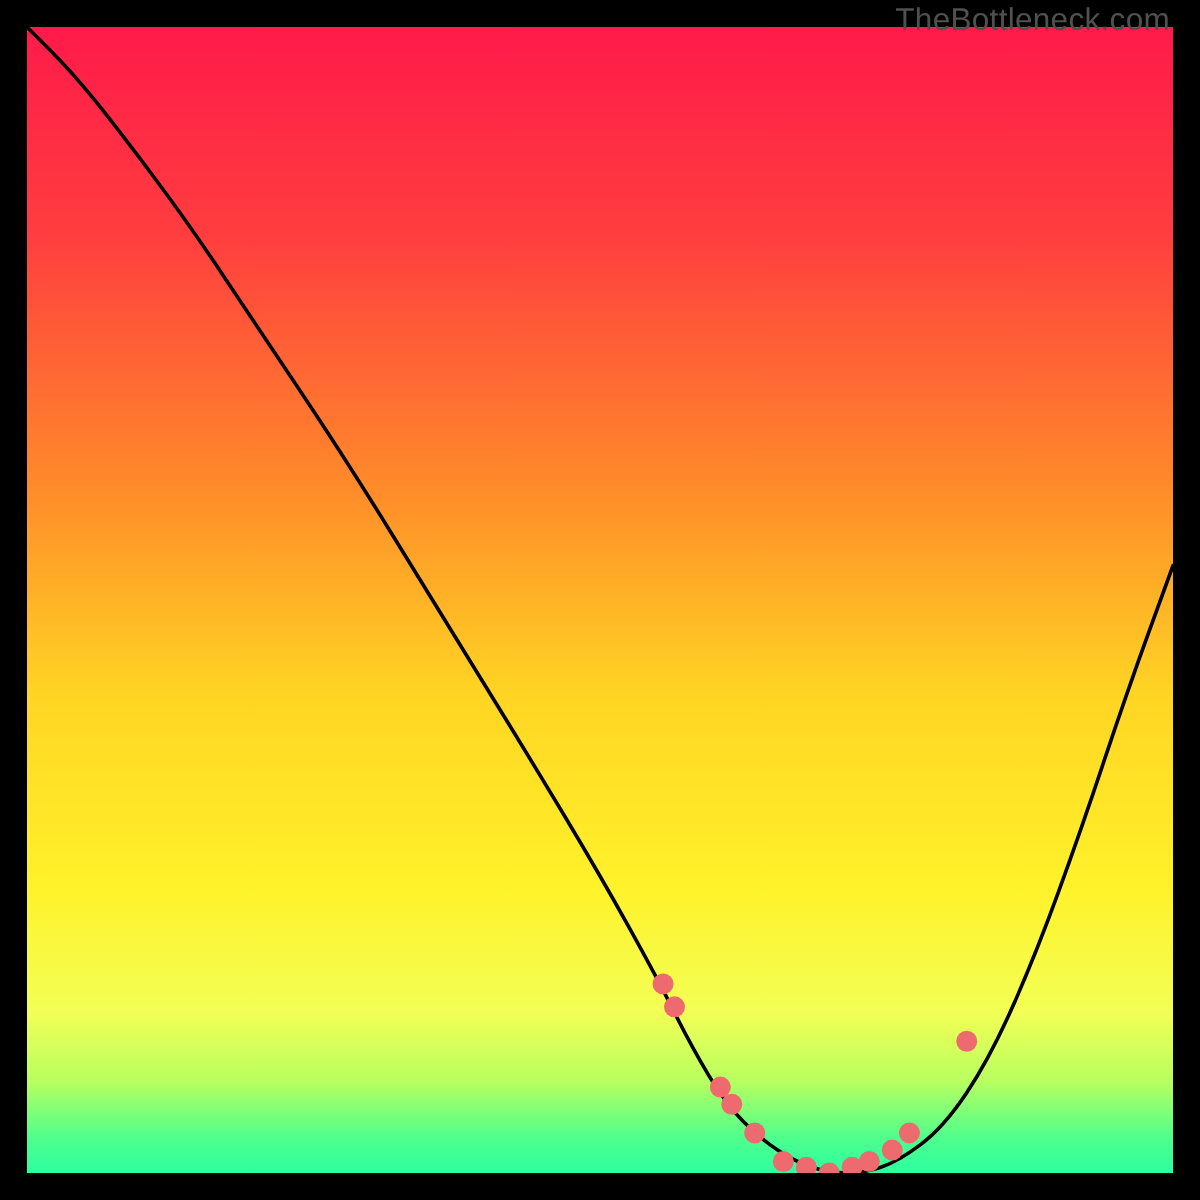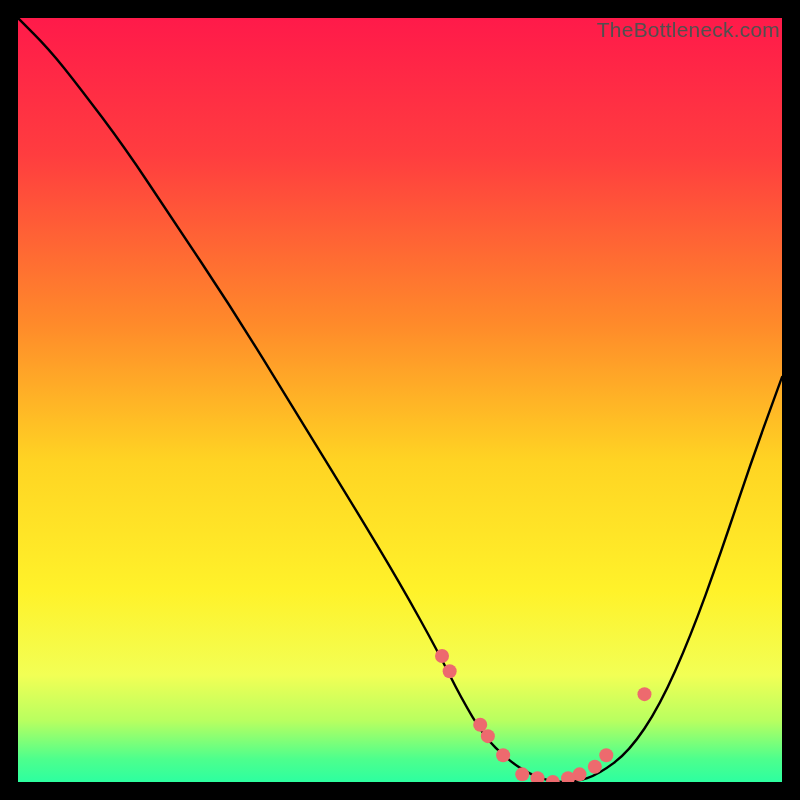--- a/index.html
+++ b/index.html
@@ -28,21 +28,20 @@
   }
   .attribution {
     position: absolute;
     top: 2px;
     right: 20px;
     color: #50504f;
     font-size: 21px;
     font-weight: 500;
     letter-spacing: 0.2px;
     z-index: 10;
-    margin-top: 16px;
   }
   svg {
     display: block;
   }
 </style>
 </head>
 <body>
 
 <div class="attribution">TheBottleneck.com</div>
 

